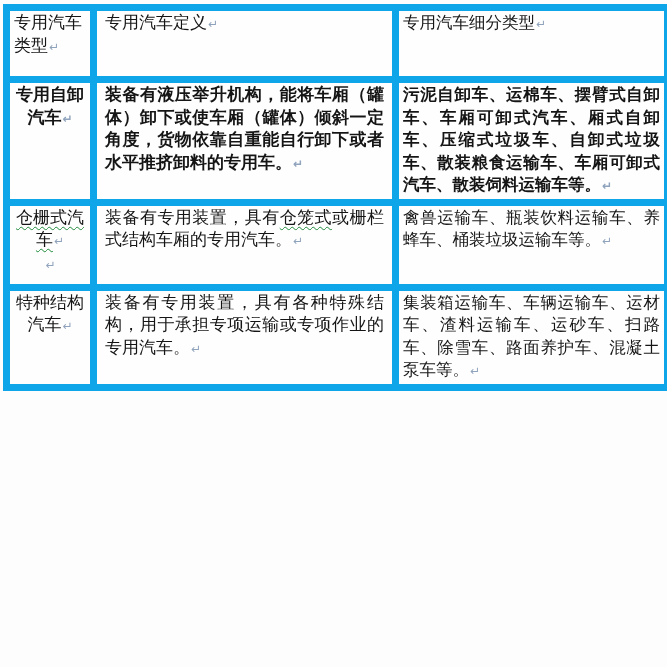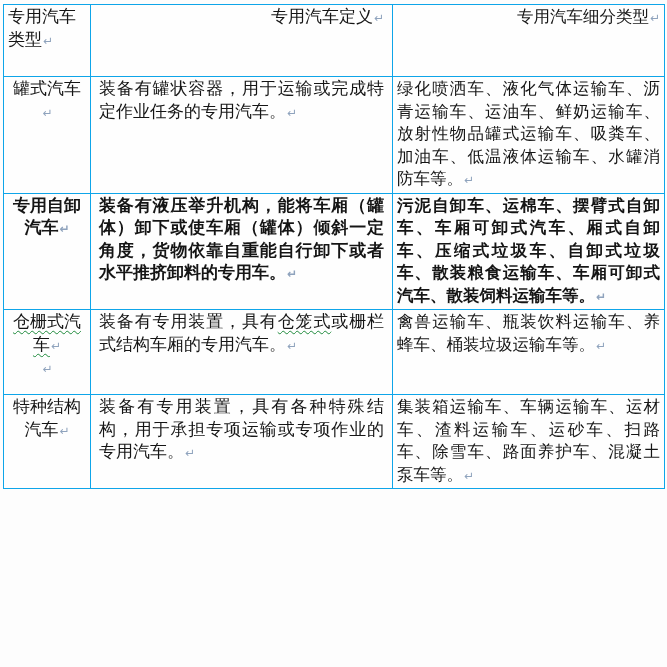--- a/index.html
+++ b/index.html
@@ -11,34 +11,34 @@
     overflow: hidden;
   }
   table.doc-table {
     border-collapse: collapse;
     table-layout: fixed;
     width: 661px;
     margin: 4px 0 0 3px;
     background: #fefefe;
   }
   td {
-    border: 1px solid #0ea5e9;
+    border: 7px solid #0ea5e9;
     vertical-align: top;
     padding: 1px 5px 1px 6px;
     font-size: 17px;
     line-height: 22.5px;
     word-break: break-all;
     text-align: justify;
     text-justify: inter-ideograph;
     margin-left: 39px;
   }
   td.c1 { text-align: center; padding: 1px 4px; }
   td.c2 { padding: 1px 8px; }
   td.c3 { font-size: 16.5px; padding: 1px 4px; }
-  tr.hdr td { text-align: right; }
+  tr.hdr td { text-align: left; }
   tr.hdr td.c1 { text-align: left; }
   tr.hdr  { height: 72px; }
   tr.r0 { height: 92px; }
   tr.r1 { height: 115px; }
   tr.r2 { height: 115px; font-weight: bold; }
   tr.r3 { height: 85px; }
   tr.r4 { height: 87px; }
   tr.r5 { height: 91px; }
   .pilcrow {
     color: #8fa3bd;
@@ -82,31 +82,20 @@
       </td>
       <td class="c2">
         <span>专用汽车定义</span><span class="pilcrow">↵</span>
       </td>
       <td class="c3">
         <span>专用汽车细分类型</span><span class="pilcrow">↵</span>
       </td>
     </tr>
 
 
-    <tr class="r1">
-      <td class="c1">
-        <span>罐式汽车</span><span class="pilcrow">↵</span>
-      </td>
-      <td class="c2">
-        <span>装备有罐状容器，用于运输或完成特定作业任务的专用汽车。</span><span class="pilcrow">↵</span>
-      </td>
-      <td class="c3">
-        <span>绿化喷洒车、液化气体运输车、沥青运输车、运油车、鲜奶运输车、放射性物品罐式运输车、吸粪车、加油车、低温液体运输车、水罐消防车等。</span><span class="pilcrow">↵</span>
-      </td>
-    </tr>
 
     <tr class="r2">
       <td class="c1">
         <span>专用自卸汽车</span><span class="pilcrow">↵</span>
       </td>
       <td class="c2">
         <span>装备有液压举升机构，能将车厢（罐体）卸下或使车厢（罐体）倾斜一定角度，货物依靠自重能自行卸下或者水平推挤卸料的专用车。</span><span class="pilcrow">↵</span>
       </td>
       <td class="c3">
         <span>污泥自卸车、运棉车、摆臂式自卸车、车厢可卸式汽车、厢式自卸车、压缩式垃圾车、自卸式垃圾车、散装粮食运输车、车厢可卸式汽车、散装饲料运输车等。</span><span class="pilcrow">↵</span>

